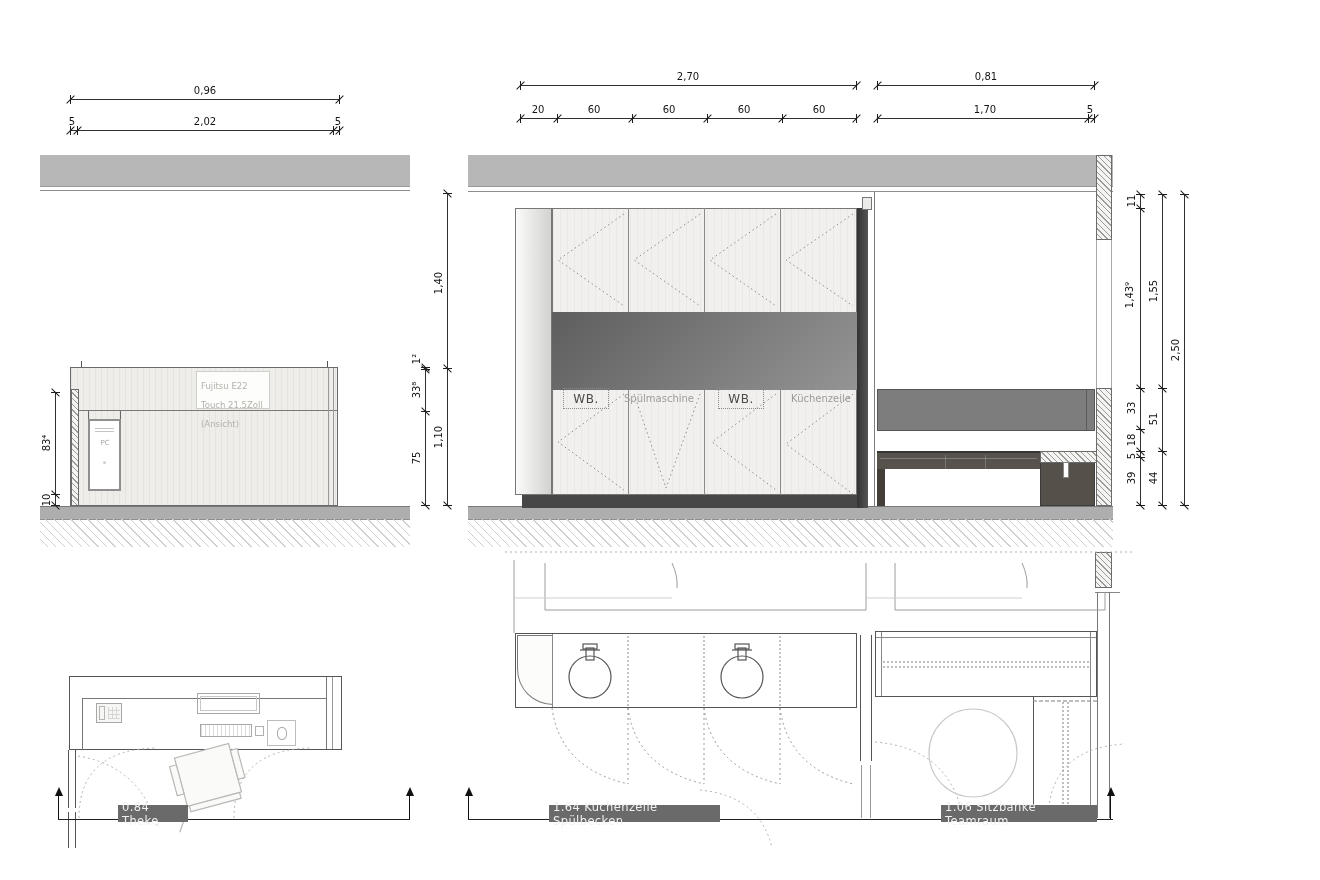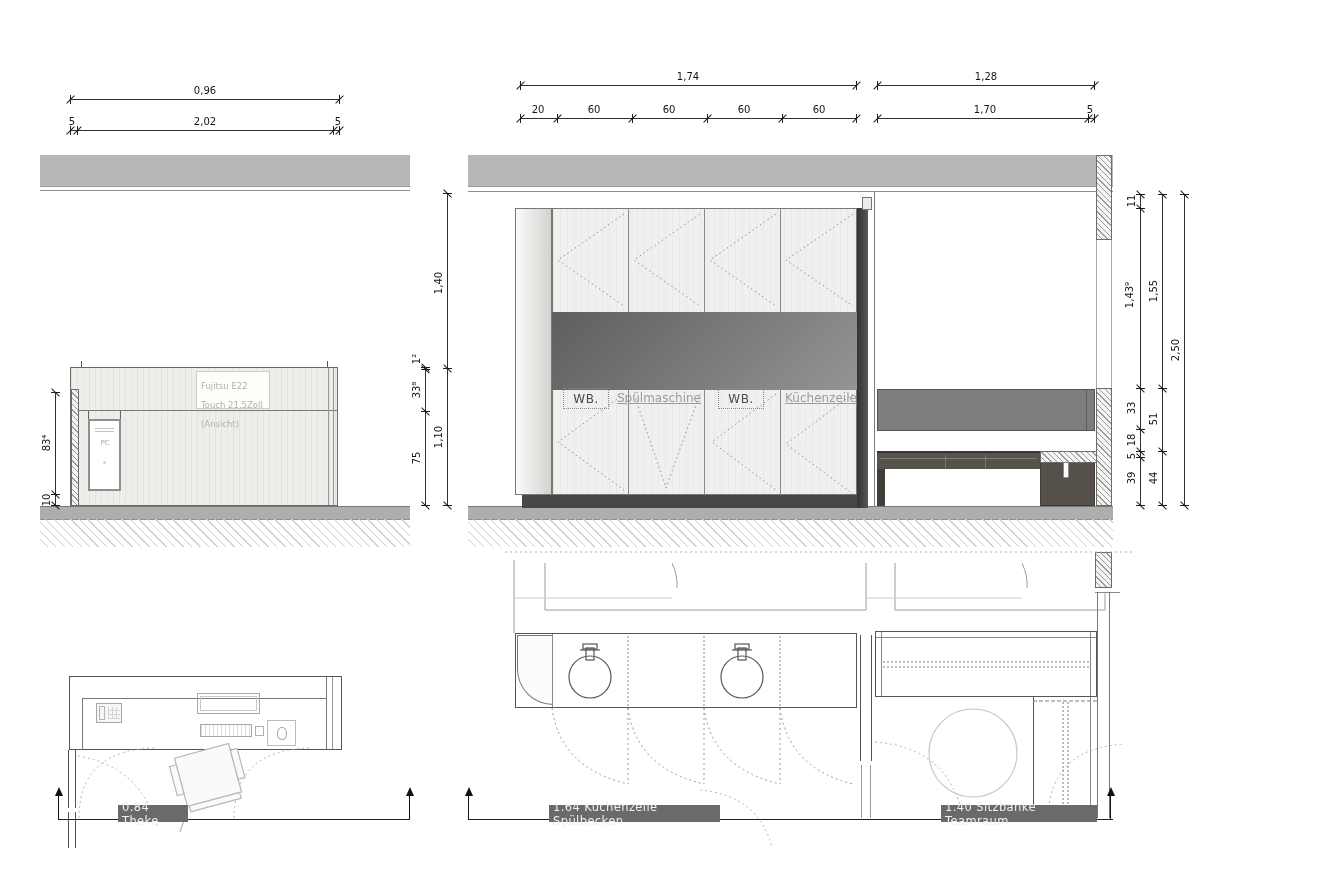--- a/index.html
+++ b/index.html
@@ -19,21 +19,21 @@
   .dt{position:absolute;font-size:10px;color:#141414;transform:translate(-50%,-50%);white-space:nowrap;}
   .dtv{position:absolute;font-size:10px;color:#141414;transform:translate(-50%,-50%) rotate(-90deg);white-space:nowrap;}
   
   .ceiling{background:#b7b7b7;border-bottom:1px solid #9a9a9a;}
   .floorband{background:#aeaeae;border-top:1px solid #787878;border-bottom:1px solid #8f8f8f;}
   .floorhatch{background:repeating-linear-gradient(45deg,transparent 0 5px,#cfcfcb 5px 6px);}
   .wallhatch{background:#f4f4f2 repeating-linear-gradient(45deg,transparent 0 3px,#9a9a96 3px 4px);border:1px solid #6b6b6b;}
   .wood{background:#eeedea repeating-linear-gradient(90deg,rgba(100,95,85,.07) 0 1px,transparent 1px 6px);}
   .woodlight{background:#f1f0ee repeating-linear-gradient(90deg,rgba(100,95,85,.05) 0 1px,transparent 1px 7px);}
   .note{font-size:8.5px;line-height:1.25;color:#b2b2aa;white-space:pre-line;}
-  .tinytext{position:absolute;font-size:12px;color:#9c9c9a;transform:translate(-50%,-50%);white-space:nowrap;text-decoration:underline;}
+  .tinytext{position:absolute;font-size:10px;color:#9c9c9a;transform:translate(-50%,-50%);white-space:nowrap;}
   .wbbox{position:absolute;border:1px dotted #8a8a8a;display:flex;align-items:center;justify-content:center;font-size:12px;color:#4b4b4b;letter-spacing:.5px;}
   .seclabel{position:absolute;height:17px;display:flex;align-items:center;justify-content:center;background:#6a6a6a;color:#f1f1f1;font-size:11.5px;letter-spacing:.4px;padding:0 4px;box-sizing:border-box;}
   .arrowstem{position:absolute;width:1px;background:#111;}
   .arrowhead{position:absolute;width:0;height:0;border-left:4px solid transparent;border-right:4px solid transparent;border-bottom:9px solid #111;}
   svg.overlay{position:absolute;left:0;top:0;pointer-events:none;}
 </style>
 </head>
 <body>
 
 <div id="canvas">
@@ -252,40 +252,40 @@
       <i class="tkv" style="left:269px;"></i>
   </div>
   <span class="dt" style="left:72px;top:121px;">5</span>
   <span class="dt" style="left:205px;top:121px;">2,02</span>
   <span class="dt" style="left:338px;top:121px;">5</span>
 
   <div class="dimh" style="left:520px;top:85px;width:337px;">
     <i class="tkv" style="left:0;"></i>
       <i class="tkv" style="left:336px;"></i>
   </div>
-  <span class="dt" style="left:688px;top:76px;">1,74</span>
+  <span class="dt" style="left:688px;top:76px;">2,70</span>
   <div class="dimh" style="left:520px;top:118px;width:337px;">
     <i class="tkv" style="left:0;"></i>
       <i class="tkv" style="left:37px;"></i>
       <i class="tkv" style="left:112px;"></i>
       <i class="tkv" style="left:187px;"></i>
       <i class="tkv" style="left:262px;"></i>
       <i class="tkv" style="left:336px;"></i>
   </div>
   <span class="dt" style="left:538px;top:109px;">20</span>
   <span class="dt" style="left:594px;top:109px;">60</span>
   <span class="dt" style="left:669px;top:109px;">60</span>
   <span class="dt" style="left:744px;top:109px;">60</span>
   <span class="dt" style="left:819px;top:109px;">60</span>
 
   <div class="dimh" style="left:877px;top:85px;width:218px;">
     <i class="tkv" style="left:0;"></i>
       <i class="tkv" style="left:217px;"></i>
   </div>
-  <span class="dt" style="left:986px;top:76px;">1,28</span>
+  <span class="dt" style="left:986px;top:76px;">0,81</span>
   <div class="dimh" style="left:877px;top:118px;width:218px;">
     <i class="tkv" style="left:0;"></i>
       <i class="tkv" style="left:211px;"></i>
       <i class="tkv" style="left:217px;"></i>
   </div>
   <span class="dt" style="left:985px;top:109px;">1,70</span>
   <span class="dt" style="left:1090px;top:109px;">5</span>
 
   <div class="dimv" style="left:55px;top:392px;height:114px;">
     <i class="tkh" style="top:0;"></i>
@@ -353,16 +353,16 @@
 
   <div class="hl" style="left:468px;top:819px;width:645px;background:#222;"></div>
   <div class="arrowstem" style="left:468px;top:795px;height:24px;"></div>
   <div class="arrowhead" style="left:465px;top:787px;"></div>
   <div class="arrowstem" style="left:1110px;top:795px;height:24px;"></div>
   <div class="arrowhead" style="left:1107px;top:787px;"></div>
   <div class="seclabel" style="left:549px;top:805px;width:171px;">
     <span>1.64 Küchenzeile Spülbecken</span>
   </div>
   <div class="seclabel" style="left:941px;top:805px;width:156px;">
-    <span>1.40 Sitzbänke Teamraum</span>
+    <span>1.06 Sitzbänke Teamraum</span>
   </div>
 
 </div>
 
 </body></html>

